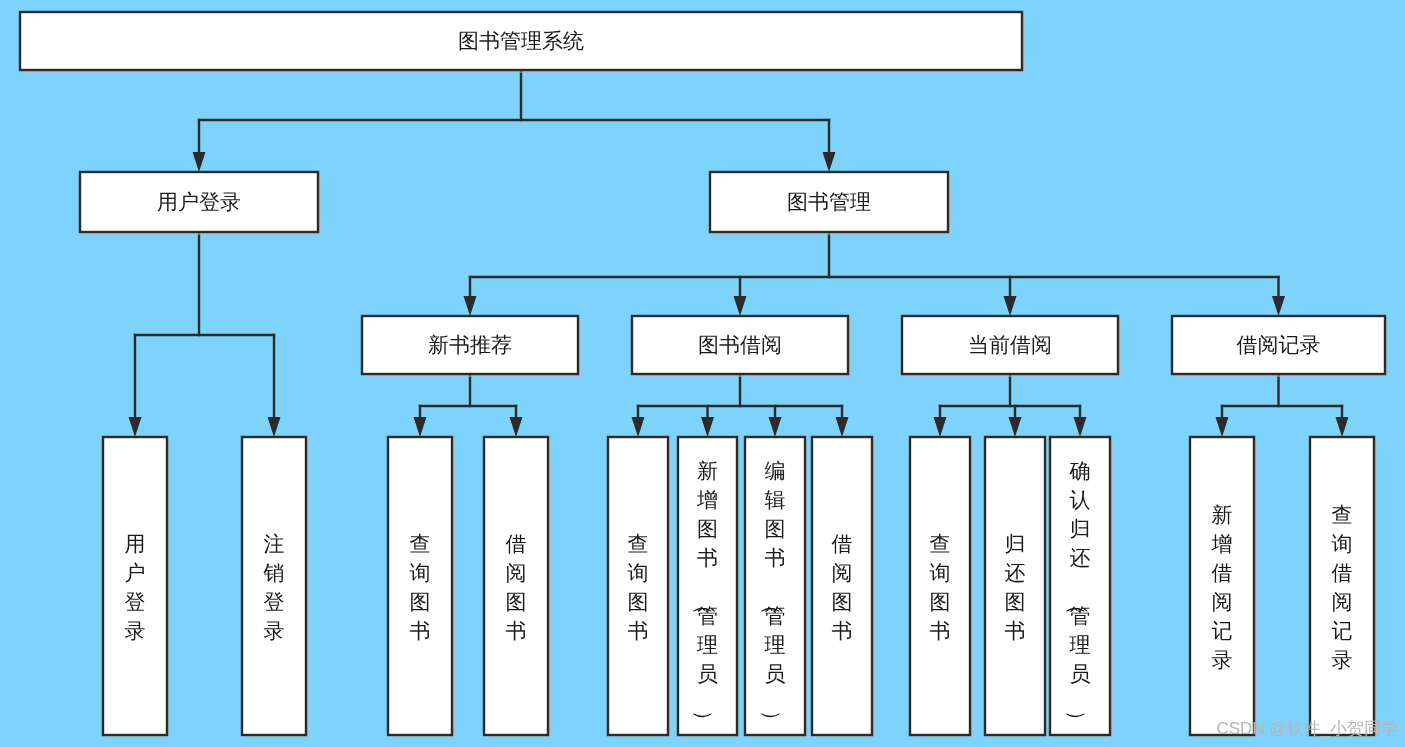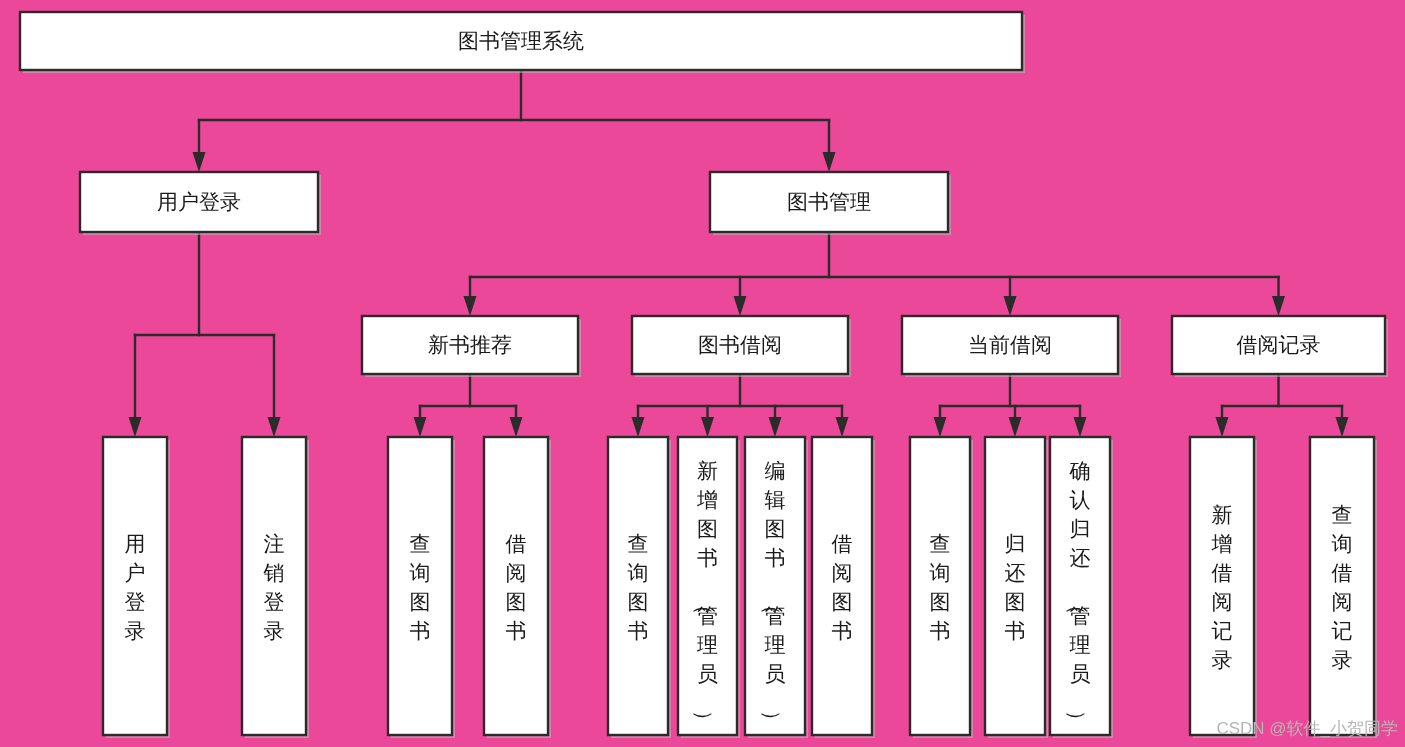--- a/index.html
+++ b/index.html
@@ -8,21 +8,21 @@
     padding: 0;
     background: #ffffff;
   }
   body {
     font-family: "Liberation Sans", "DejaVu Sans", sans-serif;
   }
   #diagram-root {
     position: relative;
     width: 1405px;
     height: 747px;
-    background: #ec4899;
+    background: #7dd3fc;
     overflow: hidden;
   }
   svg#flowchart {
     position: absolute;
     top: 0;
     left: 0;
     width: 1405px;
     height: 747px;
     display: block;
   }

